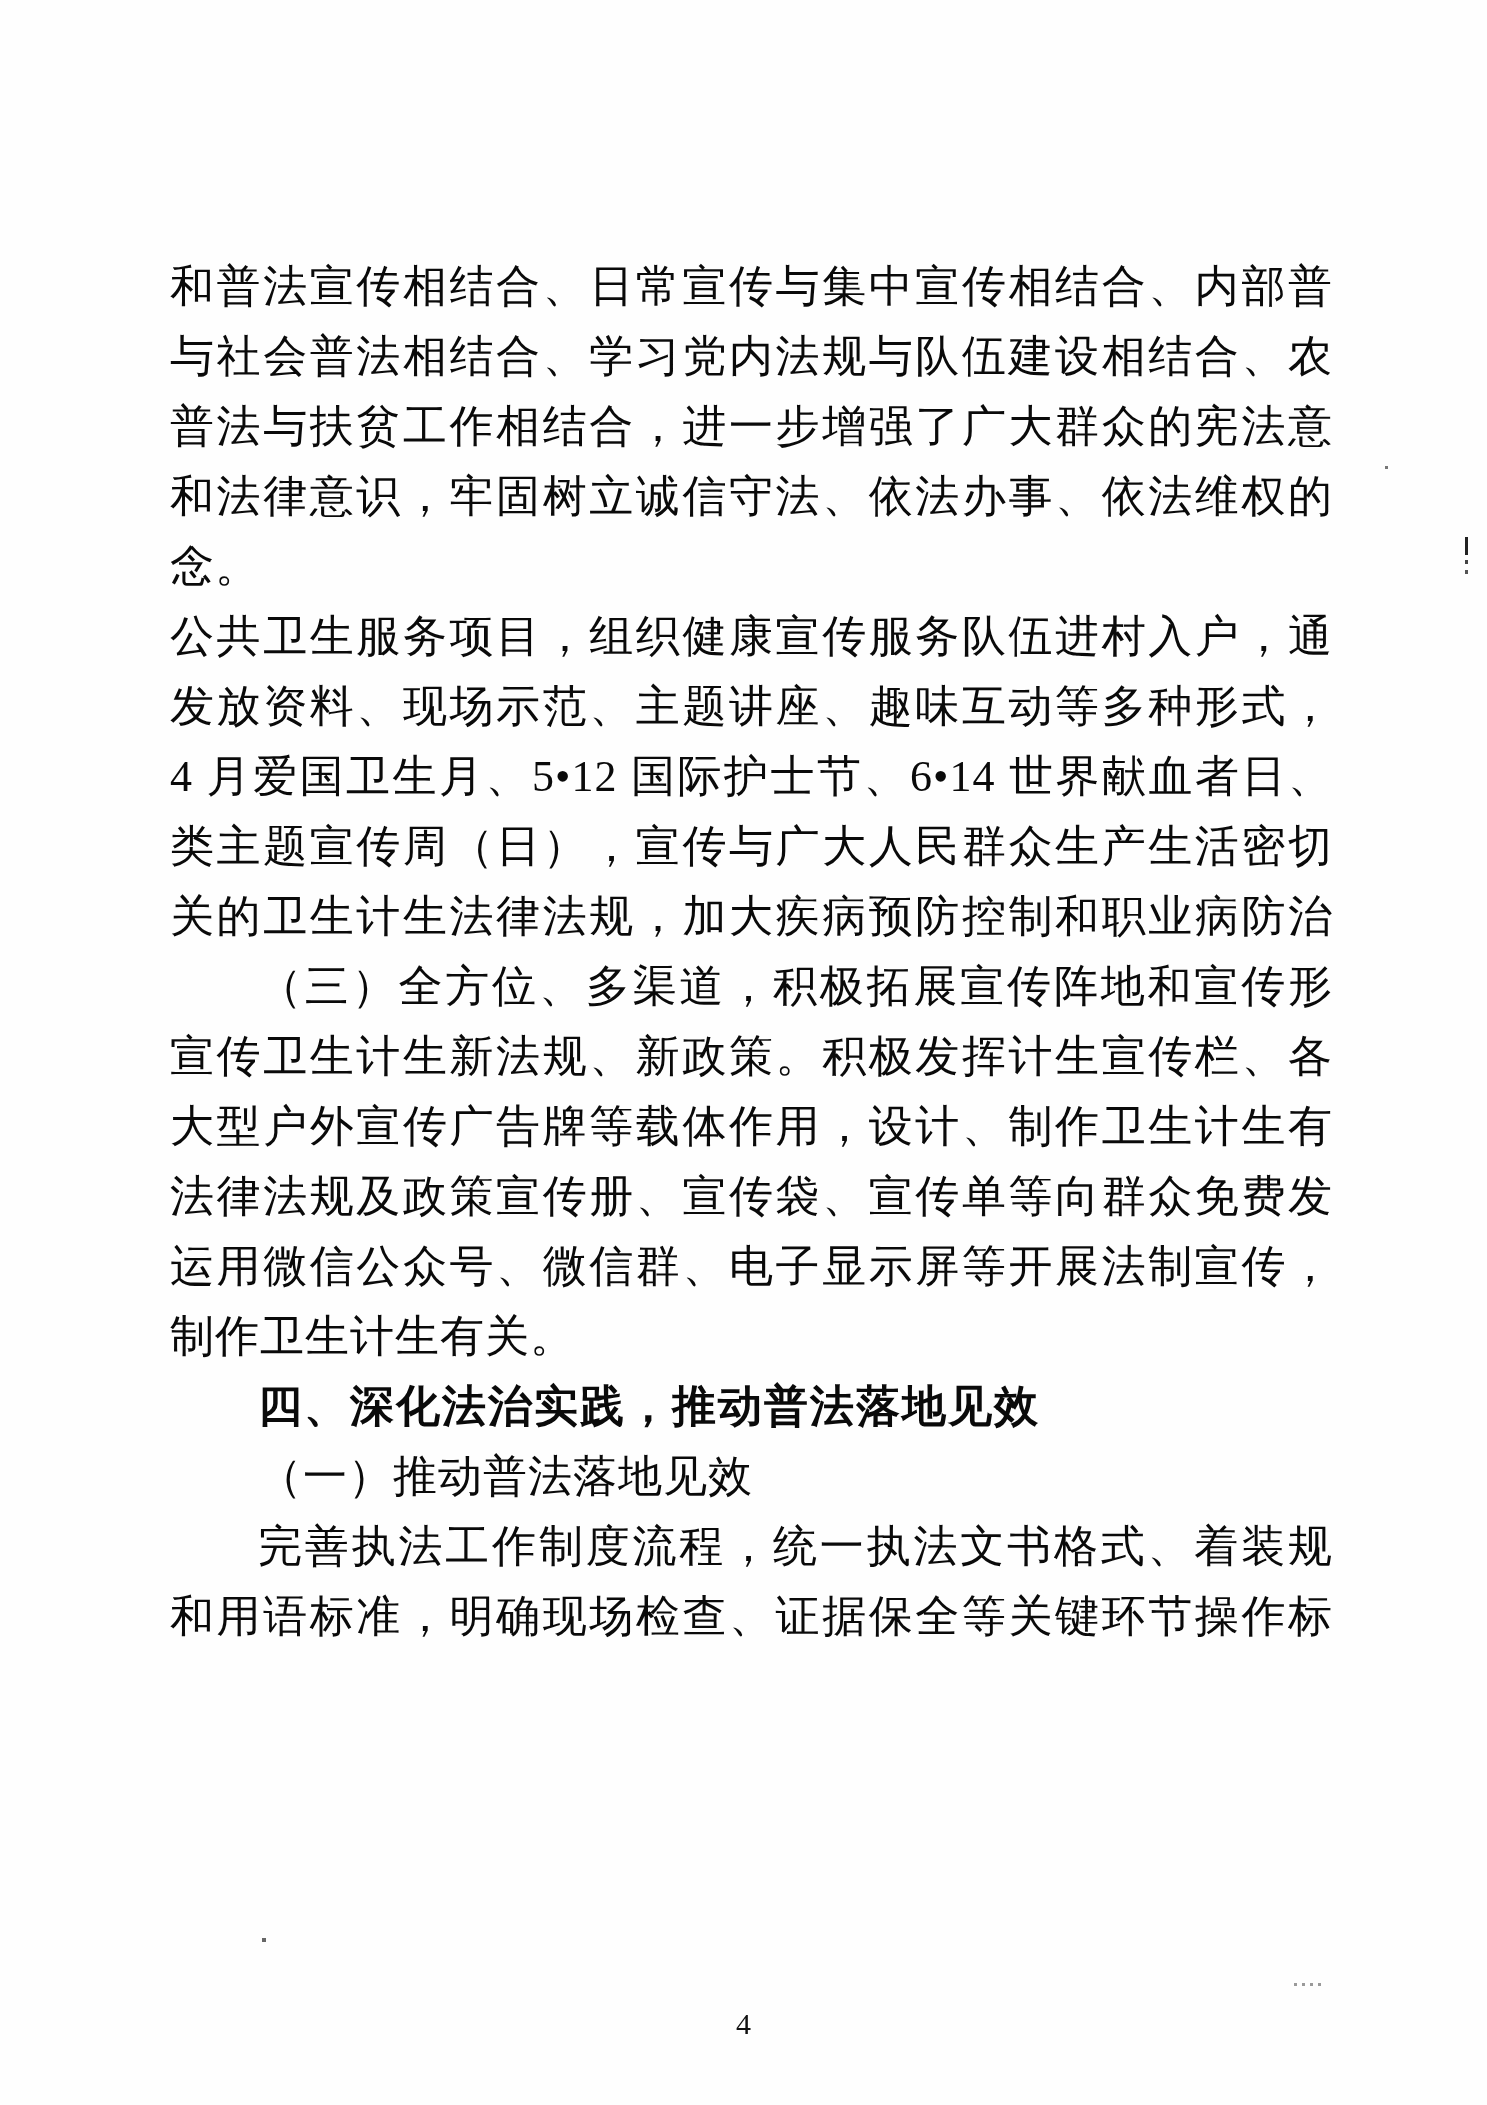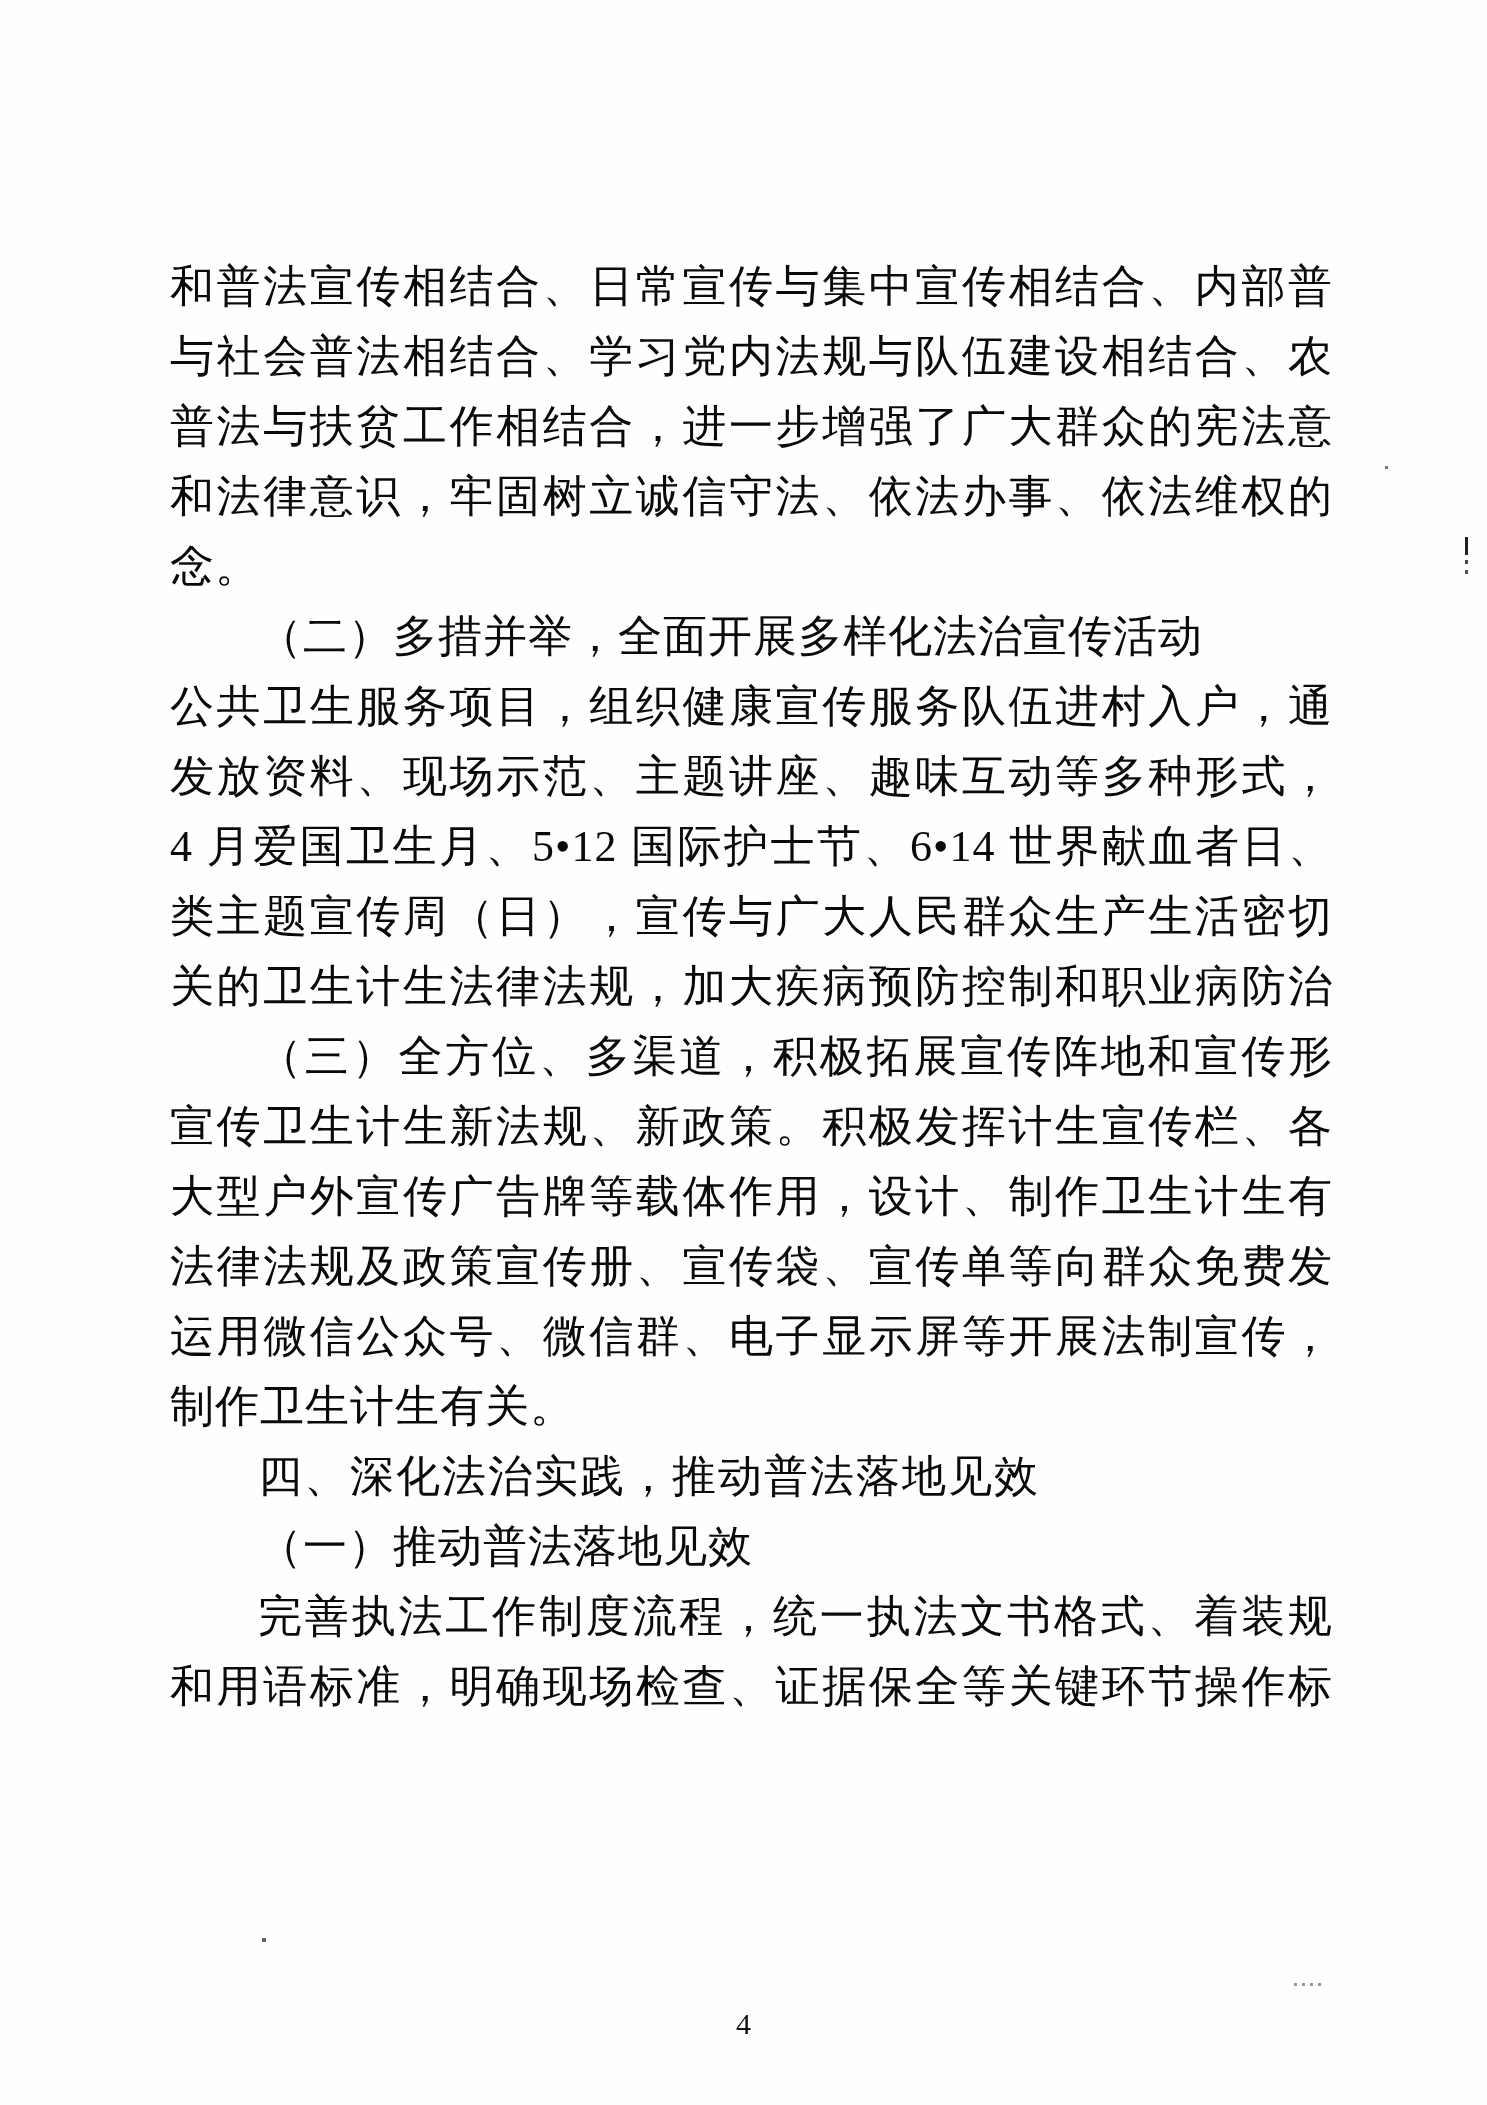--- a/index.html
+++ b/index.html
@@ -36,21 +36,21 @@
     white-space: normal;
     overflow: hidden;
   }
   .line.indent {
     padding-left: 88px;
   }
   .line.indent.fill {
     width: 1075px;
   }
   .line.bold {
-    font-weight: 400;
+    font-weight: 700;
     letter-spacing: 2px;
   }
   .page-number {
     position: absolute;
     left: 0;
     top: 2004px;
     width: 1487px;
     text-align: center;
     font-size: 30px;
     line-height: 40px;
@@ -116,21 +116,20 @@
 <body>
 
 <div class="page">
 
   <div class="text-block">
     <div class="line fill">和普法宣传相结合、日常宣传与集中宣传相结合、内部普法</div>
     <div class="line fill">与社会普法相结合、学习党内法规与队伍建设相结合、农村</div>
     <div class="line fill">普法与扶贫工作相结合，进一步增强了广大群众的宪法意识</div>
     <div class="line fill">和法律意识，牢固树立诚信守法、依法办事、依法维权的观</div>
     <div class="line">念。</div>
-    <div class="line indent">（二）多措并举，全面开展多样化法治宣传活动</div>
     <div class="line fill">公共卫生服务项目，组织健康宣传服务队伍进村入户，通过</div>
     <div class="line fill">发放资料、现场示范、主题讲座、趣味互动等多种形式，在</div>
     <div class="line fill">4 月爱国卫生月、5•12 国际护士节、6•14 世界献血者日、6•</div>
     <div class="line fill">类主题宣传周（日），宣传与广大人民群众生产生活密切相</div>
     <div class="line fill">关的卫生计生法律法规，加大疾病预防控制和职业病防治等</div>
     <div class="line indent fill">（三）全方位、多渠道，积极拓展宣传阵地和宣传形式，</div>
     <div class="line fill">宣传卫生计生新法规、新政策。积极发挥计生宣传栏、各种</div>
     <div class="line fill">大型户外宣传广告牌等载体作用，设计、制作卫生计生有关</div>
     <div class="line fill">法律法规及政策宣传册、宣传袋、宣传单等向群众免费发放。</div>
     <div class="line fill">运用微信公众号、微信群、电子显示屏等开展法制宣传，营</div>

